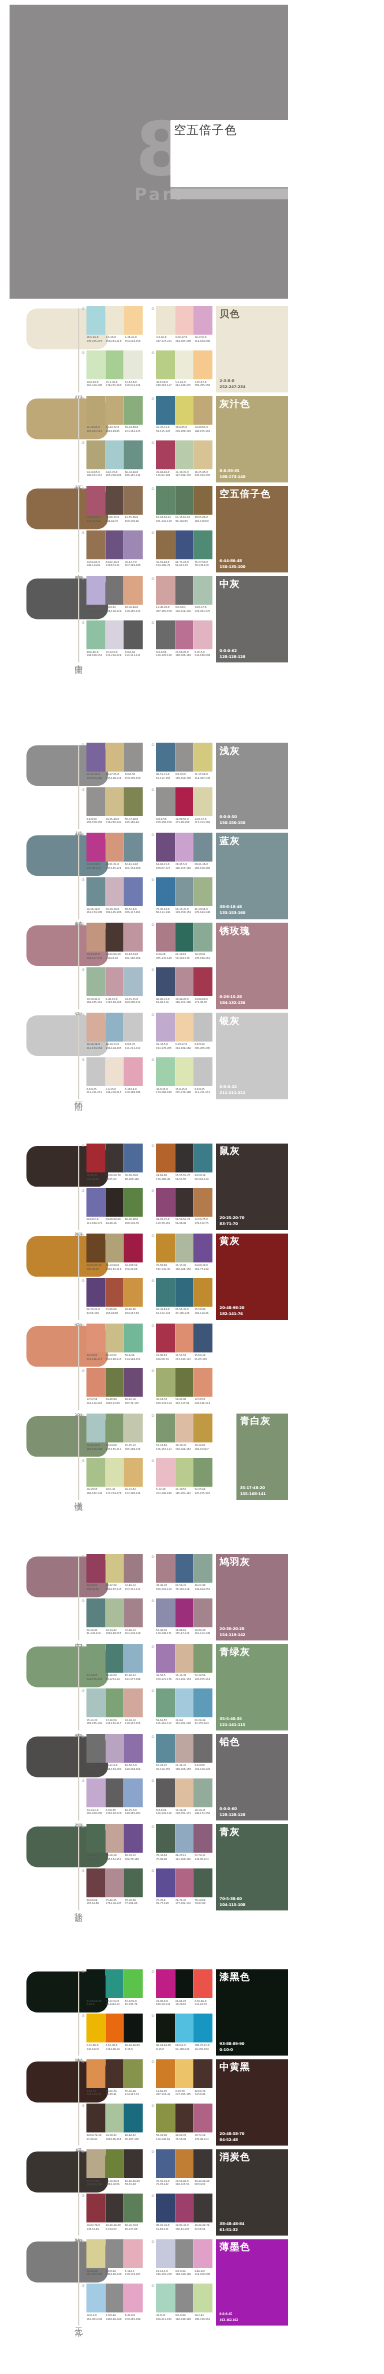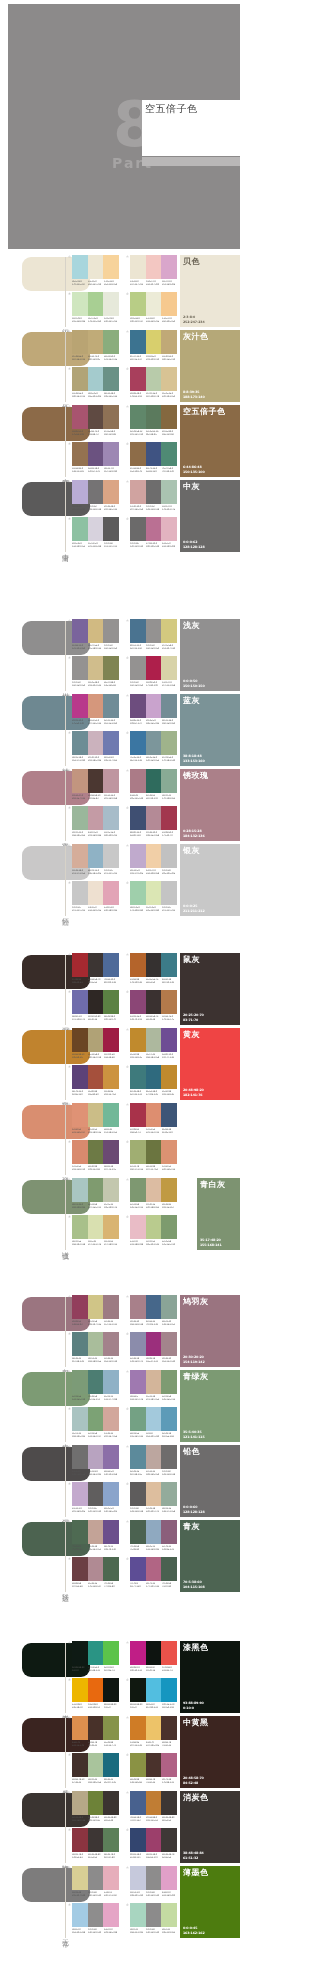--- a/index.html
+++ b/index.html
@@ -1113,21 +1113,21 @@
                 <p>85-54-38-0</p>
                 <p>47-106-126</p>
               </div>
               <div>
                 <p>25-50-98</p>
                 <p>192-138-46</p>
               </div>
             </div>
           </div>
         </div>
-        <div class="named" style="background: #ef4444;">
+        <div class="named" style="background: #7f1d1d;">
           <div class="nm" style="color: rgb(255, 255, 255);">黄灰</div>
           <div class="vals" style="color: rgb(255, 255, 255);">
             <div>20-48-98-20</div>
             <div>182-141-76</div>
           </div>
         </div>
       </div>
       <div class="row">
         <div class="tab" style="background: rgb(217, 142, 112);"></div>
         <div class="vrule"></div>
@@ -2132,21 +2132,21 @@
                 <p>0-0-0-48</p>
                 <p>140-140-140</p>
               </div>
               <div>
                 <p>28-2-42</p>
                 <p>196-219-162</p>
               </div>
             </div>
           </div>
         </div>
-        <div class="named" style="background: #4d7c0f;">
+        <div class="named" style="background: #a21caf; font-family: Liberation Serif, serif;">
           <div class="nm" style="color: rgb(255, 255, 255);">薄墨色</div>
           <div class="vals" style="color: rgb(255, 255, 255);">
             <div>0-0-0-45</div>
             <div>163-162-162</div>
           </div>
         </div>
       </div>
     </div>
   </div>
 

